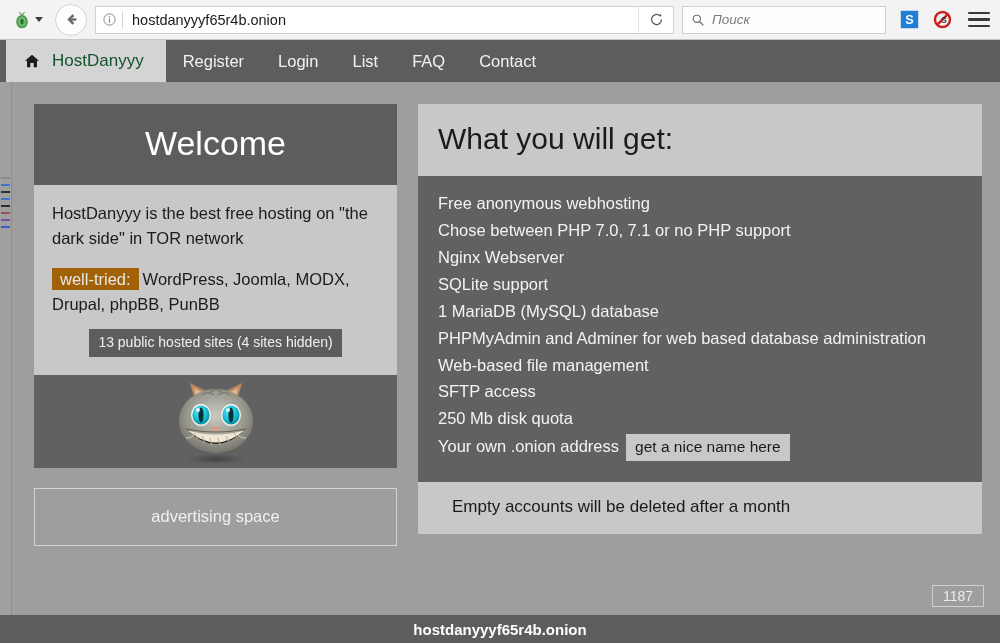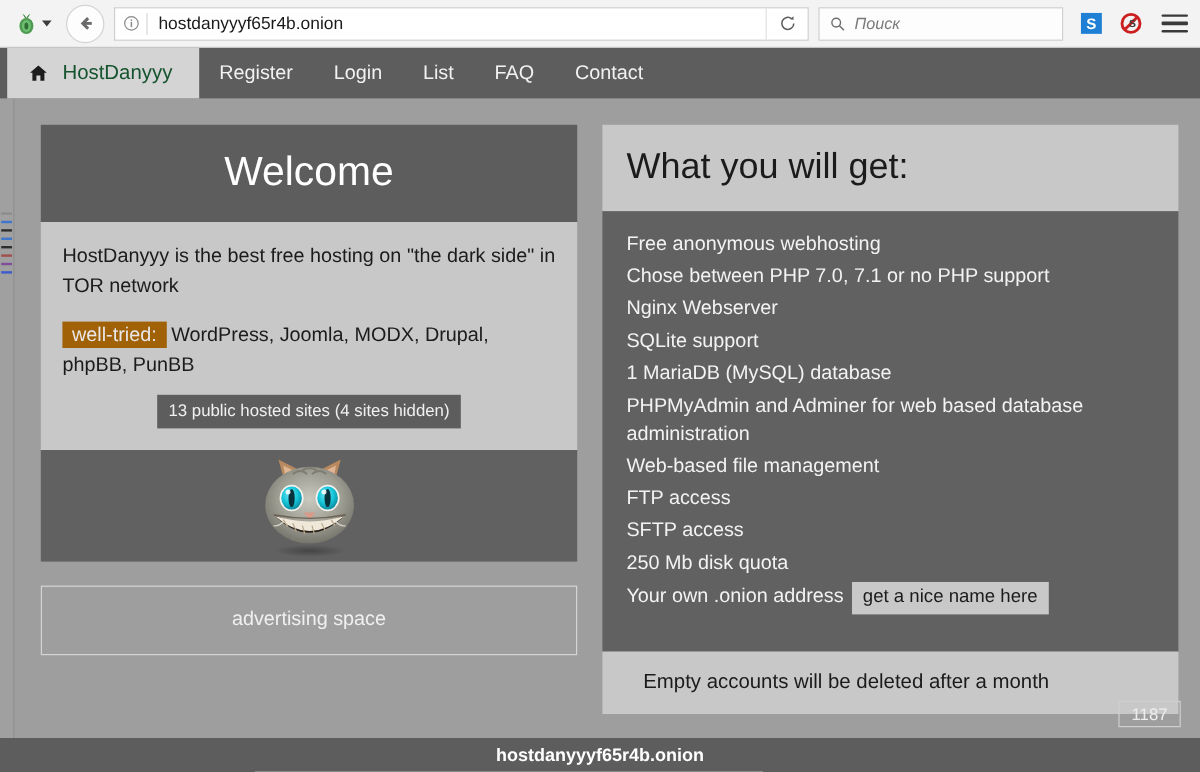--- a/index.html
+++ b/index.html
@@ -197,21 +197,21 @@
     white-space: nowrap;
   }
   .nav-item:first-of-type { margin-left: 12px; }
 
   .content {
     display: flex;
     gap: 21px;
     padding: 22px 18px 0 34px;
     box-sizing: border-box;
   }
-  .col-left { width: 447px; flex: none; }
+  .col-left { width: 363px; flex: none; }
   .col-right { flex: 1; }
 
   .panel { margin-bottom: 0; }
   .panel-head-dark {
     background: #5d5d5d;
     color: #ffffff;
     text-align: center;
     font-size: 34px;
     font-weight: 400;
     padding: 20px 0 22px;
@@ -264,21 +264,21 @@
 
   .panel-head-grey {
     background: #c8c8c8;
     color: #1b1b1b;
     font-size: 30px;
     padding: 18px 20px 20px;
   }
   .panel-body-dark {
     background: #616161;
     color: #f3f3f3;
-    padding: 16px 20px 28px;
+    padding: 16px 20px 18px;
     font-size: 16.5px;
     line-height: 1.45;
   }
   .feat { margin: 0; padding: 0; list-style: none; }
   .feat li { margin-bottom: 3px; }
   .inline-btn {
     display: inline-block;
     background: #c8c8c8;
     color: #1b1b1b;
     font-size: 15.5px;
@@ -489,21 +489,20 @@
           <div class="panel-head-grey">What you will get:</div>
           <div class="panel-body-dark">
             <ul class="feat">
               <li>Free anonymous webhosting</li>
               <li>Chose between PHP 7.0, 7.1 or no PHP support</li>
               <li>Nginx Webserver</li>
               <li>SQLite support</li>
               <li>1 MariaDB (MySQL) database</li>
               <li>PHPMyAdmin and Adminer for web based database administration</li>
               <li>Web-based file management</li>
-              <li>FTP access</li>
               <li>SFTP access</li>
               <li>250 Mb disk quota</li>
               <li>
                 <span>Your own .onion address</span><span class="inline-btn">get a nice name here</span>
               </li>
             </ul>
           </div>
           <div class="panel-foot-grey">Empty accounts will be deleted after a month</div>
         </div>
       </div>

